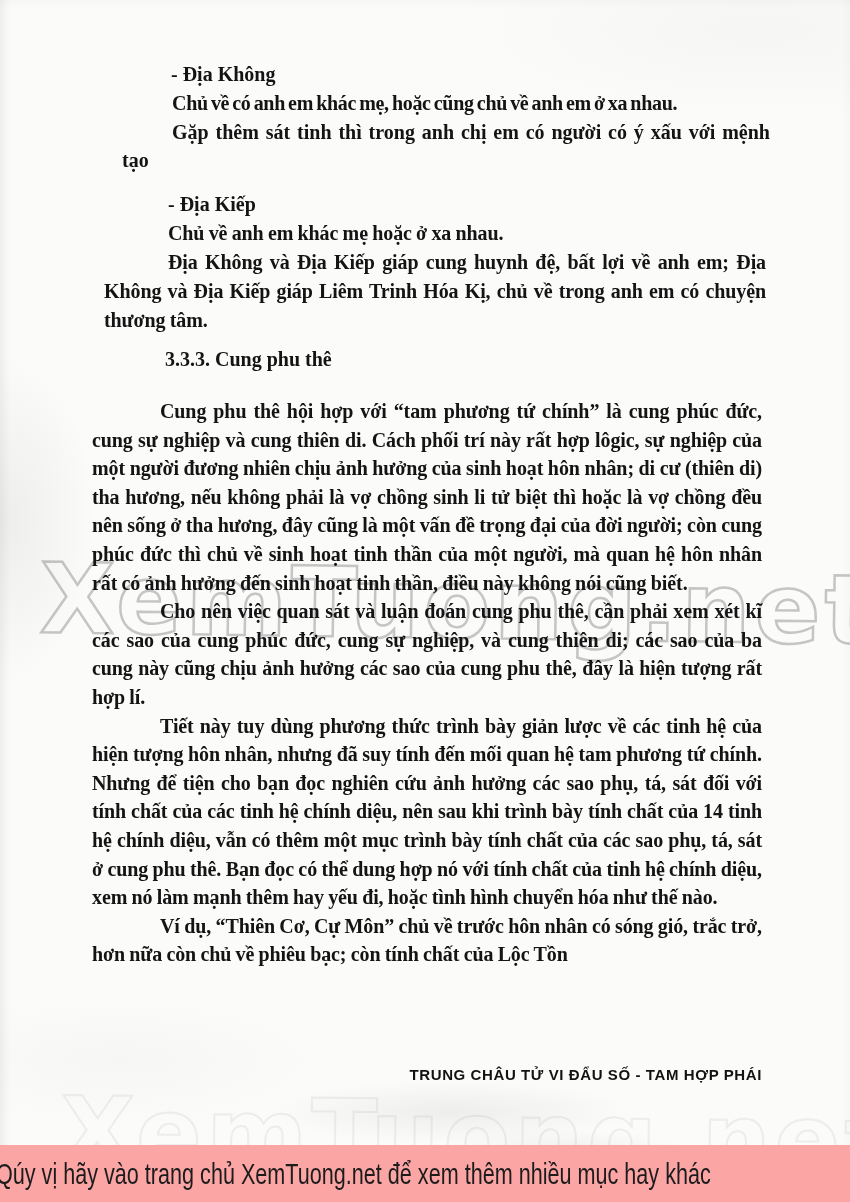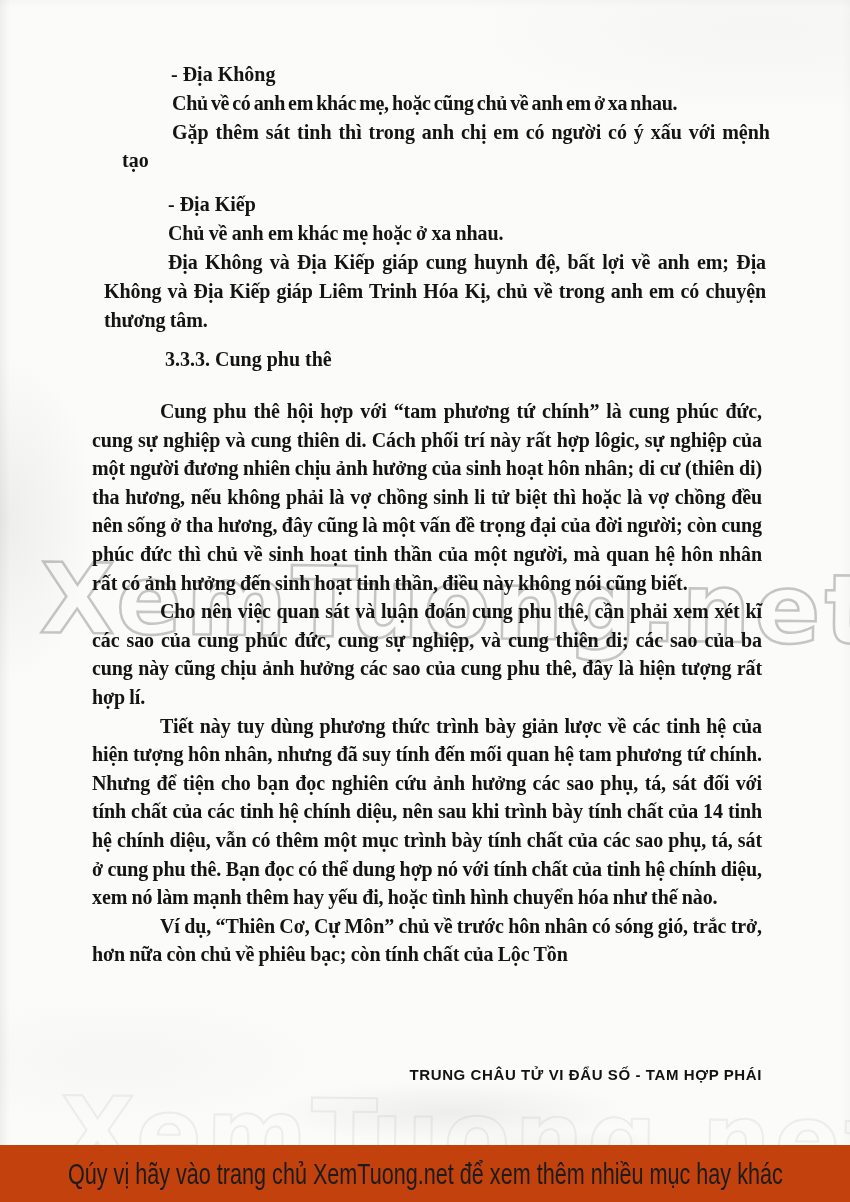--- a/index.html
+++ b/index.html
@@ -111,25 +111,25 @@
     white-space: nowrap;
   }
 
   
   .bottom-banner {
     position: absolute;
     left: 0;
     top: 1145px;
     width: 850px;
     height: 57px;
-    background: #c2410c;
+    background: #fca5a5;
     z-index: 4;
     display: flex;
     align-items: center;
-    justify-content: center;
+    justify-content: flex-end;
   }
   .bottom-banner .banner-text {
     font-family: "Liberation Sans", sans-serif;
     font-weight: 500;
     font-size: 30px;
     color: #1c1c1c;
     white-space: nowrap;
     transform: scaleX(0.72);
     transform-origin: center;
   }

